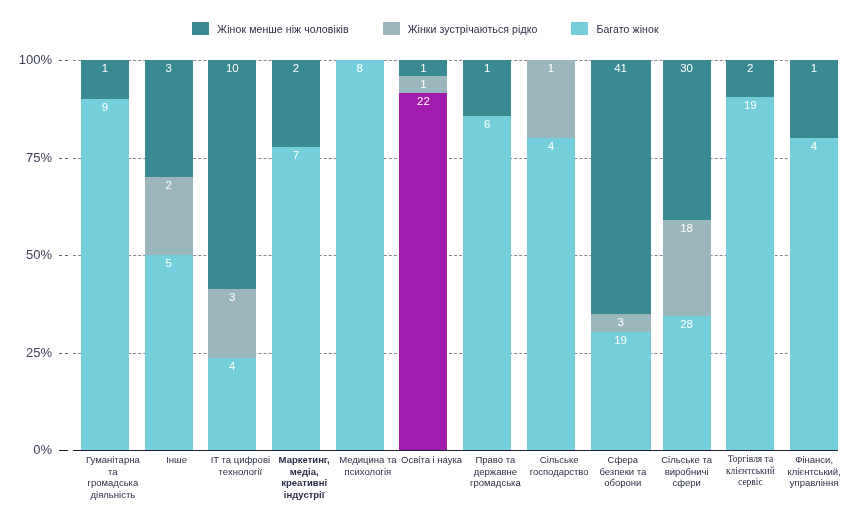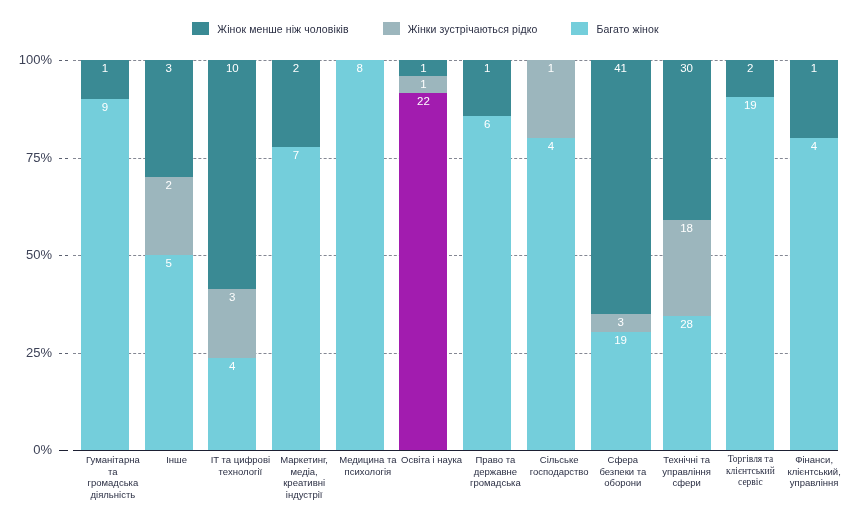--- a/index.html
+++ b/index.html
@@ -279,24 +279,24 @@
             <span class="seg-label">4</span>
           </div>
         </div>
       </div>
   </div>
 
   <div id="xlabels">
       <div class="xlabel" style="width: 63.75px;">Гуманітарна та громадська діяльність</div>
       <div class="xlabel" style="width: 63.75px;">Інше</div>
       <div class="xlabel" style="width: 63.75px;">IT та цифрові технології</div>
-      <div class="xlabel" style="width: 63.75px;">Маркетинг, медіа, креативні індустрії</div>
+      <div class="xlabel" style="width: 63.75px; font-weight: bold;">Маркетинг, медіа, креативні індустрії</div>
       <div class="xlabel" style="width: 63.75px;">Медицина та психологія</div>
       <div class="xlabel" style="width: 63.75px;">Освіта і наука</div>
       <div class="xlabel" style="width: 63.75px;">Право та державне громадська</div>
       <div class="xlabel" style="width: 63.75px;">Сільське господарство</div>
       <div class="xlabel" style="width: 63.75px;">Сфера безпеки та оборони</div>
-      <div class="xlabel" style="width: 63.75px;">Технічні та управління сфери</div>
+      <div class="xlabel" style="width: 63.75px;">Сільське та виробничі сфери</div>
       <div class="xlabel" style="width: 63.75px; font-family: Liberation Serif, serif;">Торгівля та клієнтський сервіс</div>
       <div class="xlabel" style="width: 63.75px;">Фінанси, клієнтський, управління</div>
     </div>
 
 </div>
 
 </body></html>

